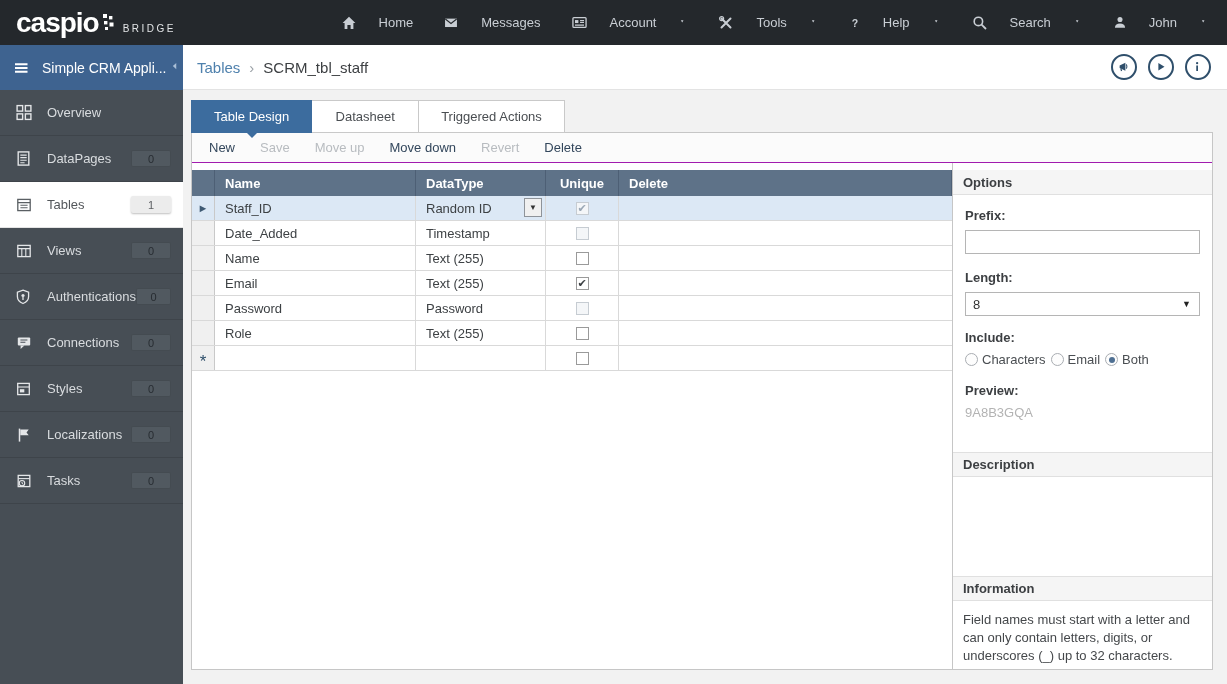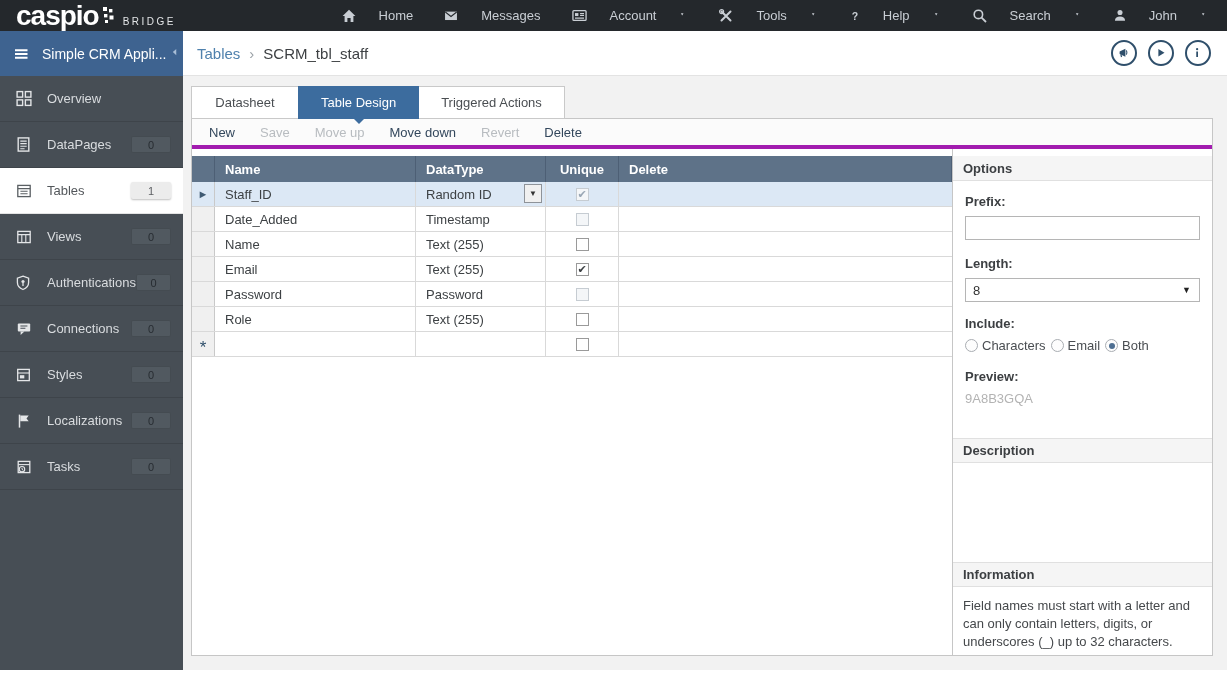--- a/index.html
+++ b/index.html
@@ -1,20 +1,20 @@
 <!DOCTYPE html>
 <html><head>
 <meta charset="utf-8">
 <style>
   * { margin:0; padding:0; box-sizing:border-box; }
   html,body { width:1227px; height:684px; overflow:hidden; background:#fff;
     font-family:"Liberation Sans", sans-serif; }
 
   
-  .topnav { height:31px; background:#24282c; display:flex; align-items:center; padding:0 18px 0 16px; }
+  .topnav { height:45px; background:#24282c; display:flex; align-items:center; padding:0 18px 0 16px; }
   .logo { display:flex; align-items:baseline; cursor:pointer; }
   .logo-main { color:#fff; font-size:28px; font-weight:bold; letter-spacing:-1px; line-height:45px; }
   .logo-dots { margin-left:3px; align-self:center; margin-top:4px; }
   .logo-suffix { color:#e3e5e7; font-size:10px; letter-spacing:2.5px; margin-left:7px; }
   .topnav-menu { margin-left:auto; display:flex; align-items:center; gap:30px; }
   .nav-item { display:flex; align-items:center; gap:22px; color:#c9ced4; font-size:13px; cursor:pointer; }
   .nav-item svg { display:block; }
   .nav-caret { margin-left:1px; display:flex; }
 
   
@@ -44,21 +44,21 @@
   .content { flex:1; display:flex; flex-direction:column; padding:10px 14px 14px 8px; min-height:0; }
 
   
   .tabs { display:flex; margin-left:0; height:33px; flex:none; position:relative; z-index:2; }
   .tab { min-width:108px; padding:0 22px; background:#fff; border:1px solid #c9c9c9; margin-right:-1px; font-size:13px; color:#4a4e52; display:flex; align-items:center; justify-content:center; cursor:pointer; position:relative; }
   .tab.active { background:#3c6c9e; border-color:#3c6c9e; color:#fff; z-index:3; }
   .tab.active::after { content:""; position:absolute; left:50%; bottom:-6px; margin-left:-6px; border-left:6px solid transparent; border-right:6px solid transparent; border-top:6px solid #3c6c9e; }
 
   
   .box { flex:1; background:#fff; border:1px solid #c6c6c6; margin-top:-1px; display:flex; flex-direction:column; min-height:0; }
-  .toolbar { height:30px; flex:none; background:#fbfbfb; border-bottom:4px solid #a21caf; display:flex; align-items:center; padding-left:17px; gap:25px; }
+  .toolbar { height:30px; flex:none; background:#fbfbfb; border-bottom:1px solid #a21caf; display:flex; align-items:center; padding-left:17px; gap:25px; }
   .tool-btn { font-size:13px; color:#33475c; cursor:pointer; }
   .tool-btn.disabled { color:#b8bcc0; cursor:default; }
 
   .workarea { flex:1; display:flex; min-height:0; }
   .gridpane { flex:1; padding-top:7px; min-width:0; background:#fff; }
 
   
   .g-header { display:flex; height:26px; background:#5e7288; color:#fff; font-size:13px; font-weight:bold; }
   .g-header .hc { display:flex; align-items:center; padding-left:10px; border-right:1px solid #4d5f75; }
   .g-row { display:flex; height:25px; font-size:13px; color:#3d4144; border-bottom:1px solid #d9d9d9; background:#fff; }
@@ -353,22 +353,22 @@
                 <circle cx="7" cy="3.6" r="1.3" fill="currentColor"></circle>
                 <path d="M7 6.4 V12.6" stroke="currentColor" stroke-width="2"></path>
               </svg>
             </span>
           </span>
       </div>
     </div>
 
     <div class="content">
       <div class="tabs" id="tabs">
+          <div class="tab active">Table Design</div>
           <div class="tab">Datasheet</div>
-          <div class="tab active">Table Design</div>
           <div class="tab">Triggered Actions</div>
         </div>
       <div class="box">
         <div class="toolbar" id="toolbar">
             <span class="tool-btn">New</span>
             <span class="tool-btn disabled">Save</span>
             <span class="tool-btn disabled">Move up</span>
             <span class="tool-btn">Move down</span>
             <span class="tool-btn disabled">Revert</span>
             <span class="tool-btn">Delete</span>

